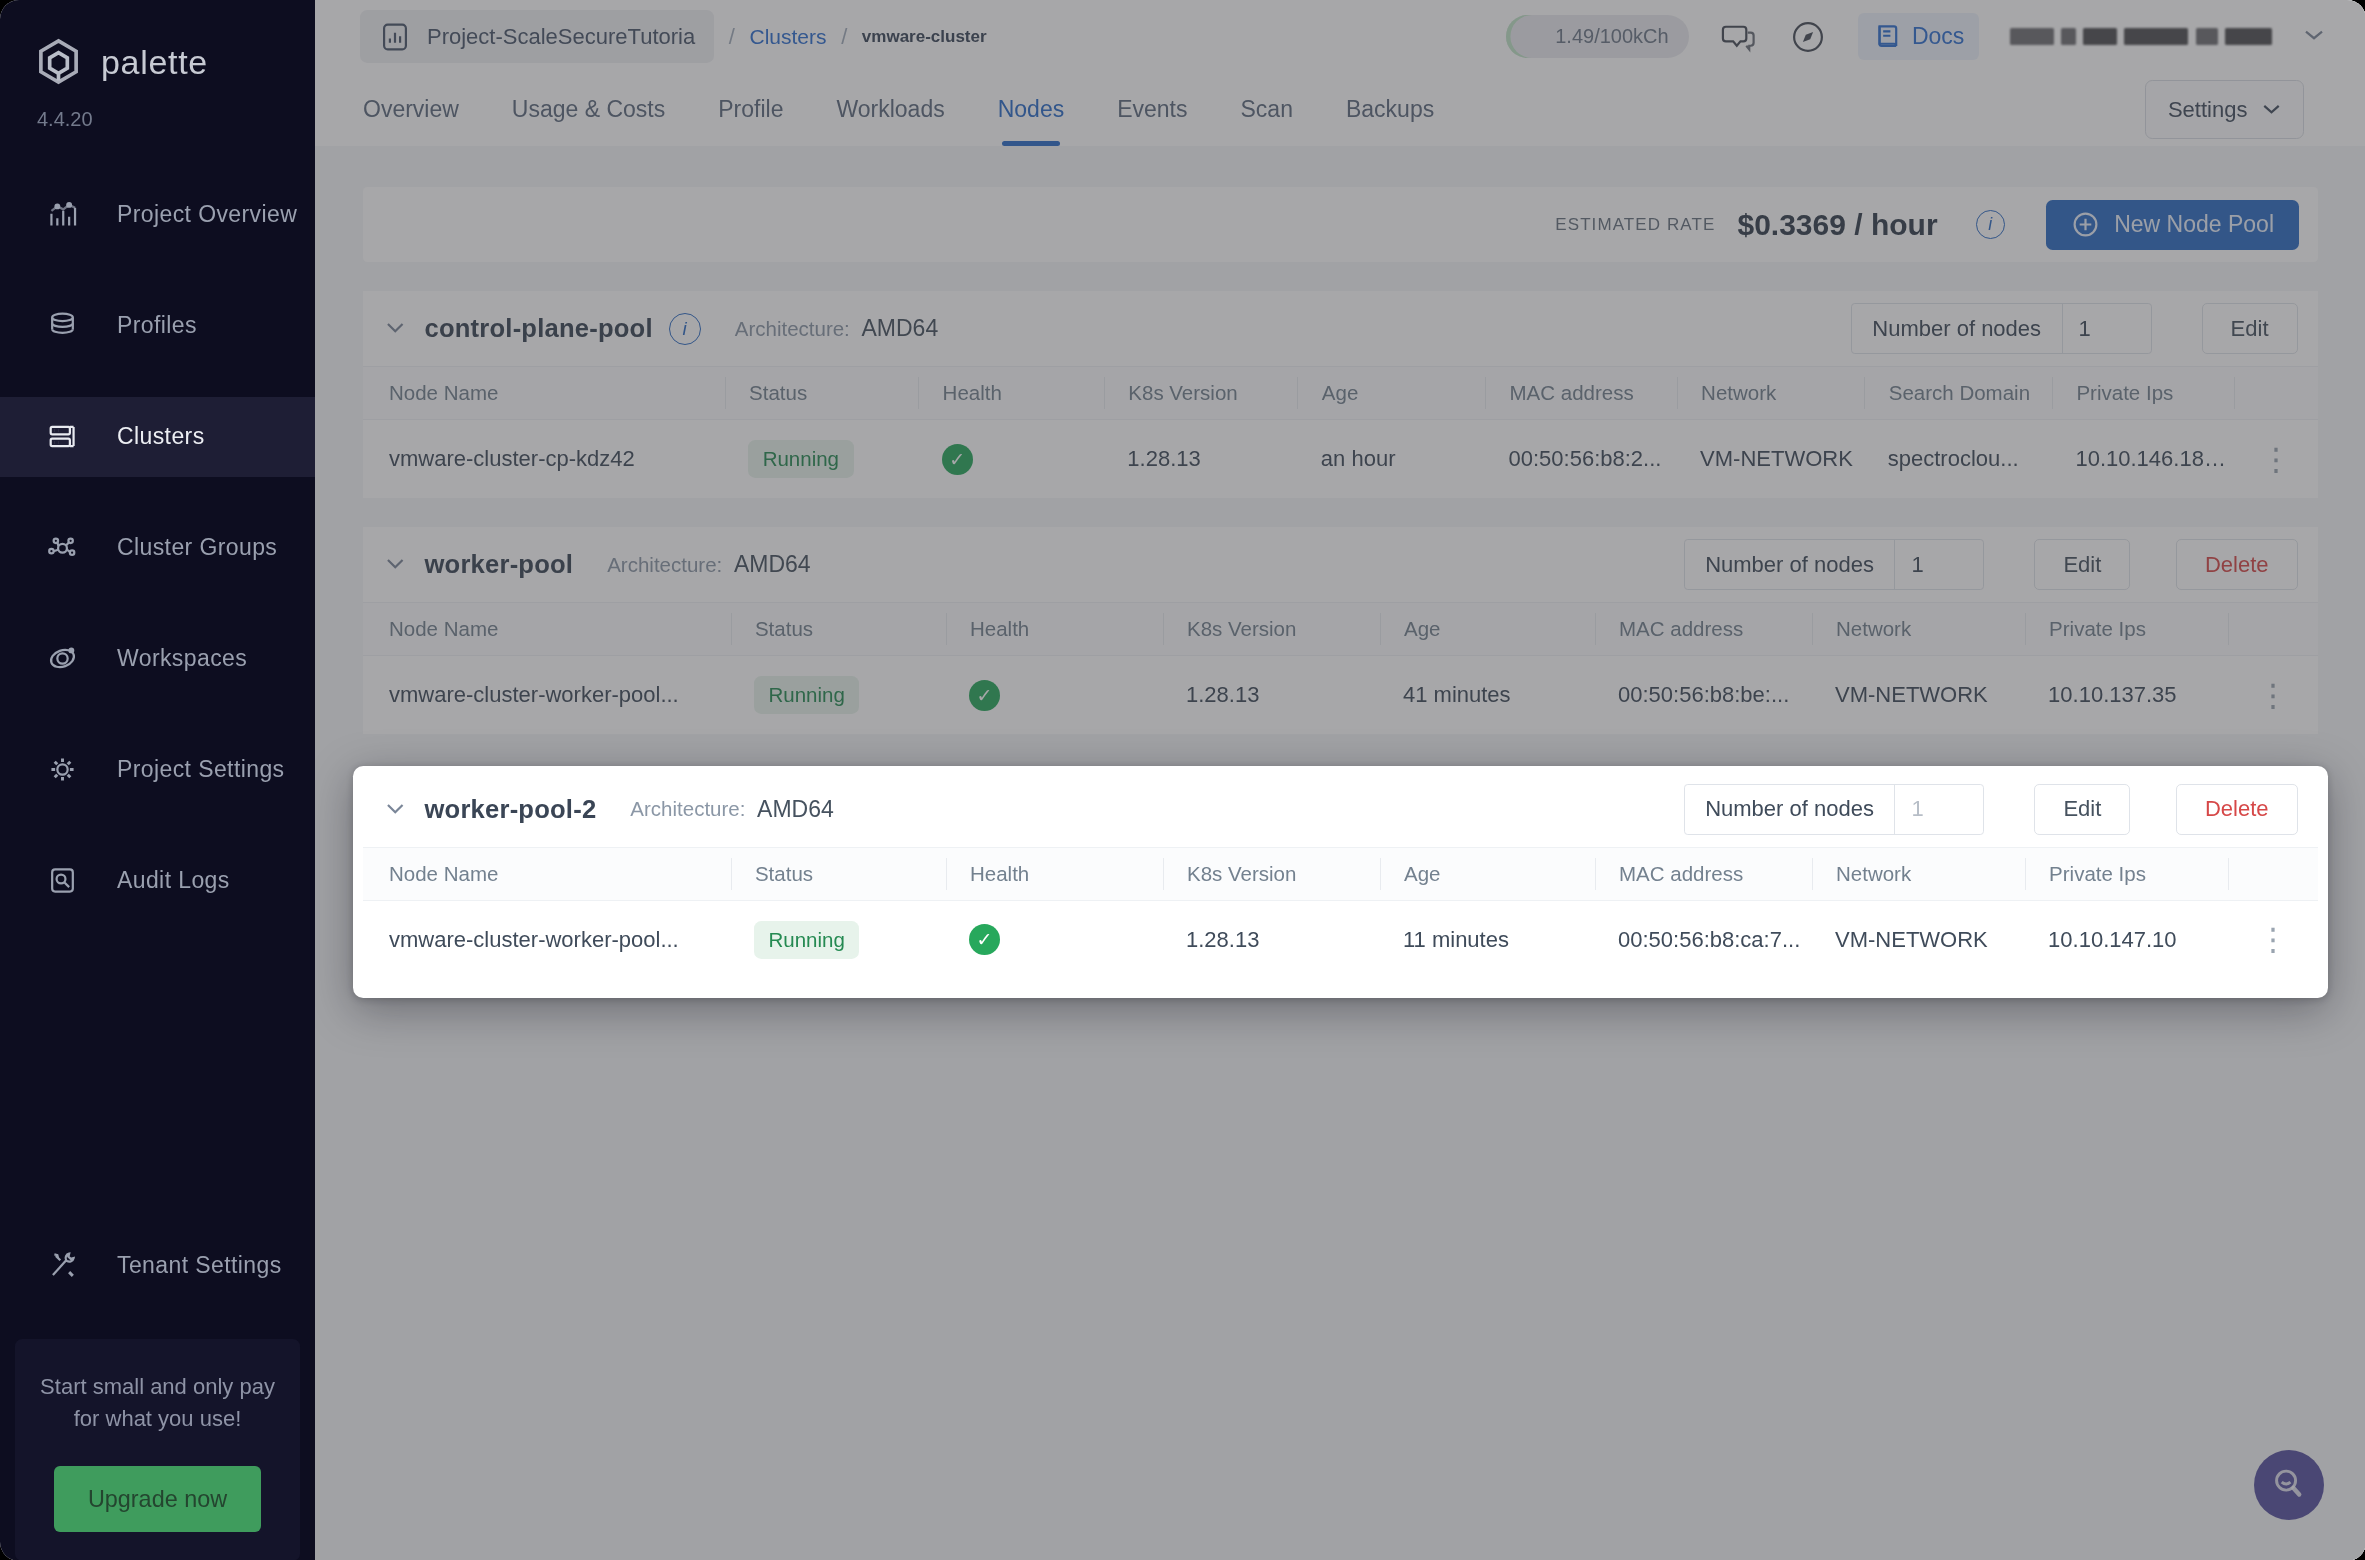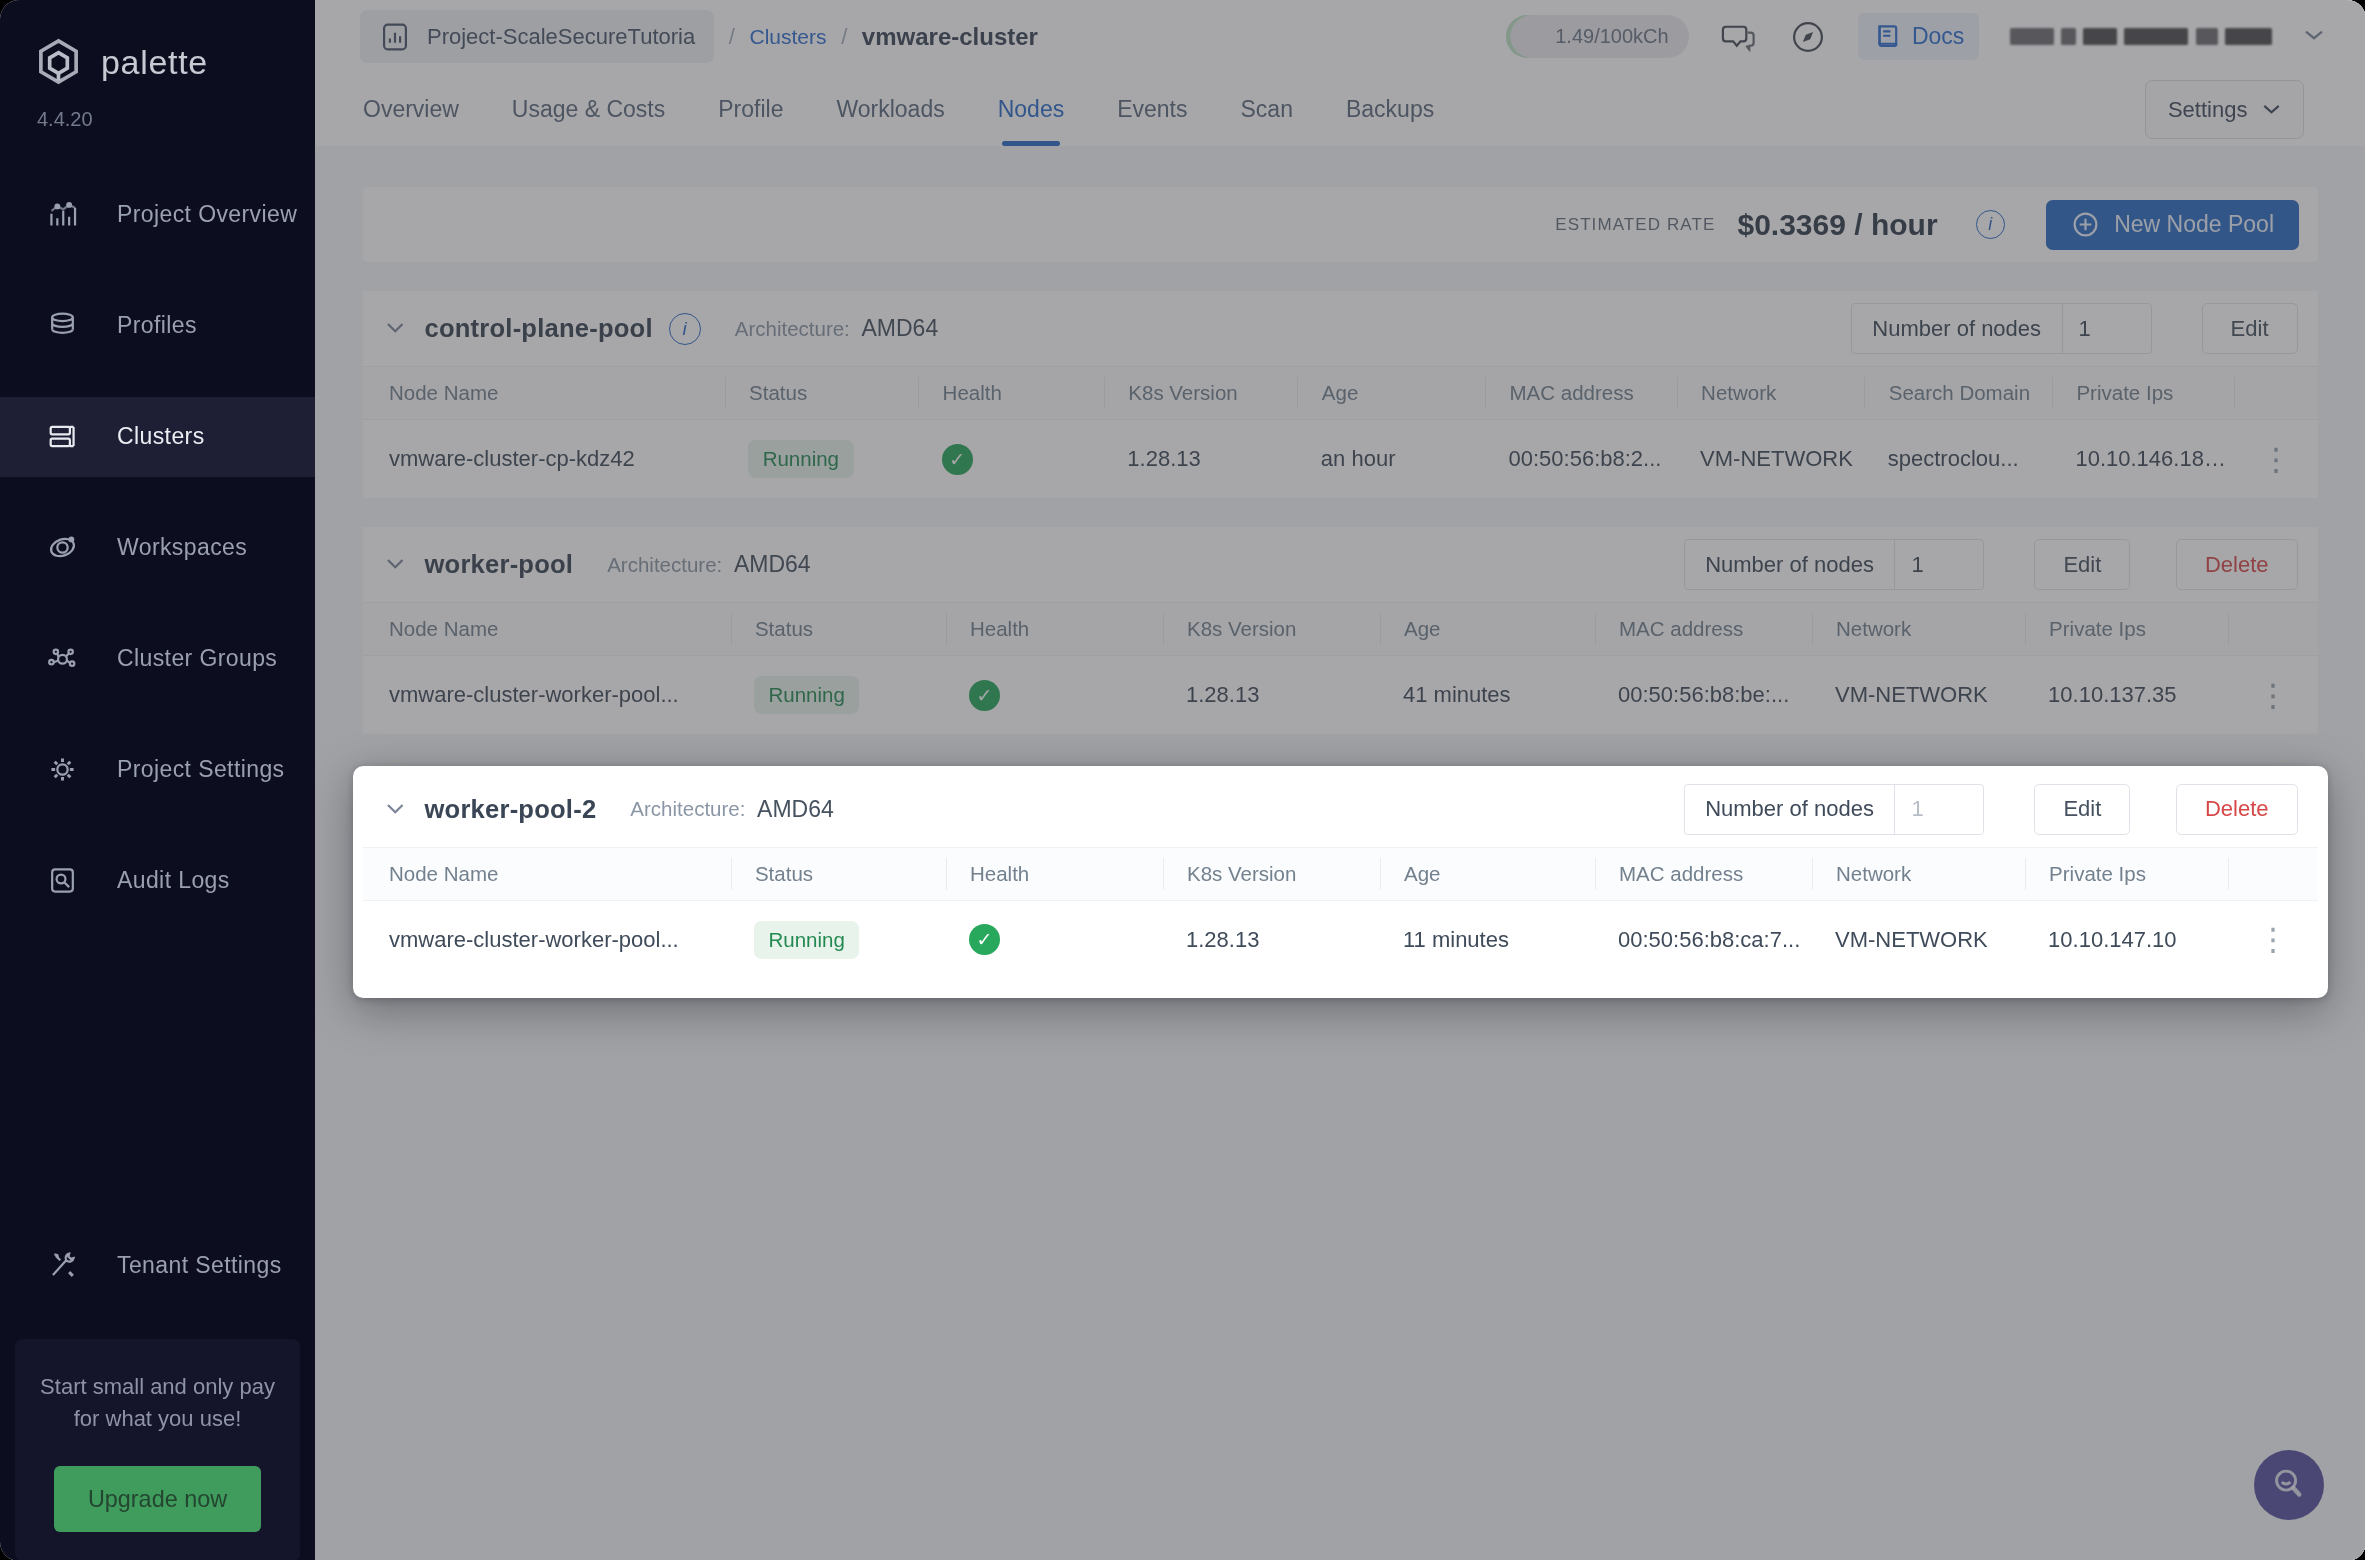--- a/index.html
+++ b/index.html
@@ -26,21 +26,21 @@
   .side-footer .sc-name{font-size:22px;color:#8b8f9e;}
   .side-footer .collapse{margin-left:auto;font-size:28px;color:#9aa0af;cursor:pointer;}
 
   
   .main{position:relative;flex:1;display:flex;flex-direction:column;background:#f5f6f8;}
   .topbar{height:73px;background:#ffffff;display:flex;align-items:center;padding:0 41px 0 45px;}
   .crumb-chip{display:flex;align-items:center;gap:16px;background:#eff0f3;border-radius:7.3px;padding:10.2px 19px;cursor:pointer;}
   .crumb-chip .proj{font-size:22px;color:#49566a;}
   .crumb-sep{margin:0 14.6px;font-size:22px;color:#a3aebc;}
   .crumb-link{font-size:21px;color:#2e6fd0;cursor:pointer;}
-  .crumb-cur{font-size:24px;font-weight:bold;color:#3b4759;}
+  .crumb-cur{font-size:17px;font-weight:bold;color:#3b4759;}
   .top-right{margin-left:auto;display:flex;align-items:center;gap:31px;}
   .usage-pill{display:flex;align-items:center;justify-content:flex-end;min-width:183px;background:#e9eaee;border-radius:731px;padding:10.2px 20.5px;font-size:20px;color:#6c7787;cursor:pointer;box-shadow:inset 4.4px 0 0 #bfe3c6;}
   .icon-btn{background:none;border:none;padding:0;cursor:pointer;display:flex;align-items:center;}
   .docs-chip{display:flex;align-items:center;gap:10.2px;background:#edf3fc;border-radius:5.9px;padding:8.8px 14.6px;cursor:pointer;}
   .docs-chip .t{font-size:23px;color:#2e6fd0;}
   .redacted{display:flex;align-items:center;gap:7.3px;filter:blur(1.1px);}
   .redacted i{display:block;height:17.6px;background:#4b4b50;opacity:.8;border-radius:1.5px;}
   .chev{color:#7c8798;}
 
   .tabsbar{height:73px;background:#ffffff;display:flex;align-items:center;padding:0 62px 0 48px;}
@@ -133,36 +133,36 @@
         <svg width="31" height="31" viewBox="0 0 42 42" fill="none" stroke="currentColor" stroke-width="3">
             <rect x="5" y="8" width="26" height="10" rx="2"></rect>
             <rect x="5" y="24" width="26" height="10" rx="2"></rect>
             <path d="M10 13 h.1 M10 29 h.1 M16 13 h.1 M16 29 h.1" stroke-width="4"></path>
             <path d="M36 8 v26 M31 8 h5 M31 34 h5"></path>
           </svg>
         <span class="lbl">Clusters</span>
       </div>
       <div class="nav-item">
         <svg width="31" height="31" viewBox="0 0 42 42" fill="none" stroke="currentColor" stroke-width="3">
-            <circle cx="21" cy="21" r="7"></circle>
-            <ellipse cx="21" cy="21" rx="16" ry="11" transform="rotate(-20 21 21)"></ellipse>
-            <circle cx="33" cy="10" r="2.5" fill="currentColor"></circle>
-          </svg>
-        <span class="lbl">Workspaces</span>
-      </div>
-      <div class="nav-item">
-        <svg width="31" height="31" viewBox="0 0 42 42" fill="none" stroke="currentColor" stroke-width="3">
             <circle cx="21" cy="22" r="6"></circle>
             <circle cx="6" cy="26" r="3"></circle>
             <circle cx="12" cy="12" r="3"></circle>
             <circle cx="32" cy="12" r="3"></circle>
             <circle cx="34" cy="28" r="3"></circle>
             <path d="M15.5 19 L14 14 M26 18 L30 14 M27 24 L31 27 M15 24 L9 26"></path>
           </svg>
         <span class="lbl">Cluster Groups</span>
+      </div>
+      <div class="nav-item">
+        <svg width="31" height="31" viewBox="0 0 42 42" fill="none" stroke="currentColor" stroke-width="3">
+            <circle cx="21" cy="21" r="7"></circle>
+            <ellipse cx="21" cy="21" rx="16" ry="11" transform="rotate(-20 21 21)"></ellipse>
+            <circle cx="33" cy="10" r="2.5" fill="currentColor"></circle>
+          </svg>
+        <span class="lbl">Workspaces</span>
       </div>
       <div class="nav-item">
         <svg width="31" height="31" viewBox="0 0 42 42" fill="none" stroke="currentColor" stroke-width="3">
             <circle cx="21" cy="21" r="7"></circle>
             <path d="M21 6 v5 M21 31 v5 M6 21 h5 M31 21 h5 M10.4 10.4 l3.5 3.5 M28.1 28.1 l3.5 3.5 M31.6 10.4 l-3.5 3.5 M13.9 28.1 l-3.5 3.5" stroke-width="4"></path>
           </svg>
         <span class="lbl">Project Settings</span>
       </div>
       <div class="nav-item">
         <svg width="31" height="31" viewBox="0 0 42 42" fill="none" stroke="currentColor" stroke-width="3">

